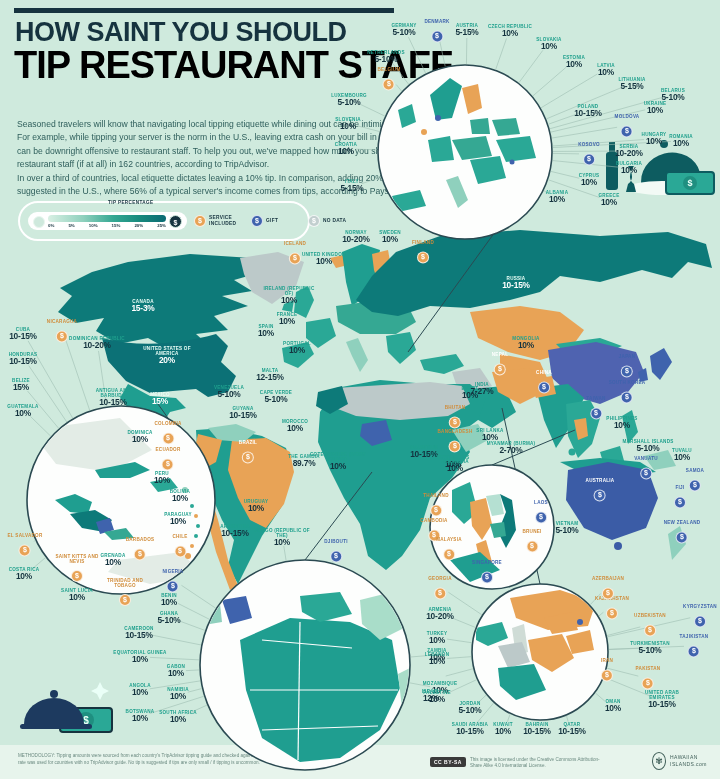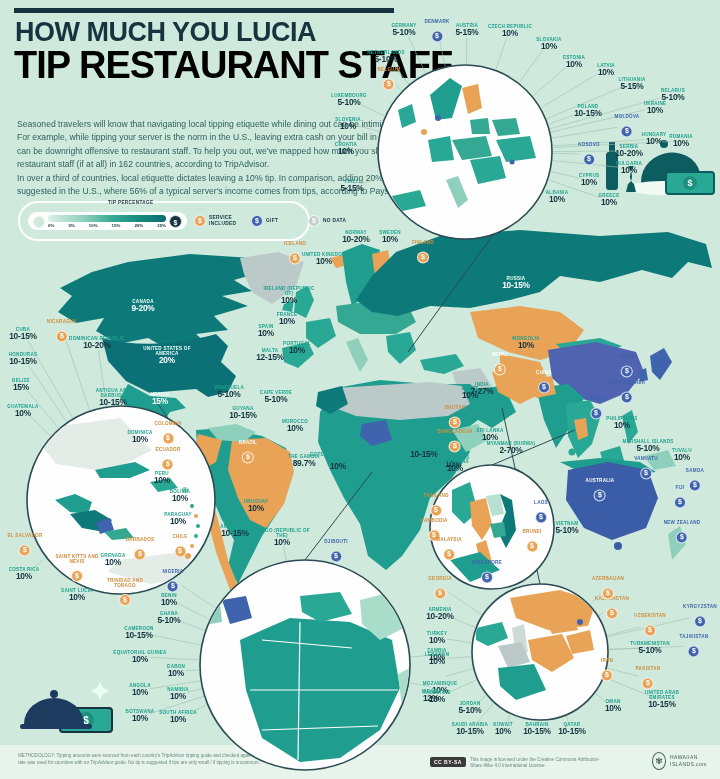--- a/index.html
+++ b/index.html
@@ -52,21 +52,21 @@
               color:#41605a;font-size:9px;}
   .brand-name{font-size:6px;font-weight:800;color:#41605a;line-height:1.1;letter-spacing:.4px;}
   .brand-name span{font-weight:400;font-size:5px;}
 </style>
 </head>
 <body>
 
 <div class="canvas">
 
   <div class="rule"></div>
-  <div class="t1">HOW MUCH YOU LUCIA</div>
+  <div class="t1">HOW SAINT YOU SHOULD</div>
   <div class="t2">TIP RESTAURANT STAFF</div>
   <div class="p1">Seasoned travelers will know that navigating local tipping etiquette while dining out can be intimidating. For example, while tipping your server is the norm in the U.S., leaving extra cash on your bill in Japan can be downright offensive to restaurant staff. To help you out, we've mapped how much you should tip restaurant staff (if at all) in 162 countries, according to TripAdvisor.</div>
   <div class="p2">In over a third of countries, local etiquette dictates leaving a 10% tip. In comparison, adding 20% is suggested in the U.S., where 56% of a typical server's income comes from tips, according to Payscale.</div>
 
   <svg class="layer" width="720" height="779" style="z-index:2">
     <g transform="translate(600,128)">
       <path d="M38,52 A30,27 0 0 1 98,52 Z" fill="#0d5c60" transform="rotate(-14 68 40)"></path>
       <circle cx="64" cy="16" r="4" fill="#0d5c60"></circle>
       <ellipse cx="62" cy="60" rx="34" ry="7" fill="#f2faf5"></ellipse>
       <rect x="6" y="24" width="12" height="38" rx="3" fill="#0d5c60"></rect>
@@ -477,21 +477,21 @@
         <span class="lval">10%</span>
       </div>
       <div class="lbl" style="left: 266px; top: 331px;">
         <span class="lname">SPAIN</span>
         <span class="lval">10%</span>
       </div>
       <div class="lbl" style="left: 297px; top: 348px;">
         <span class="lname">PORTUGAL</span>
         <span class="lval">10%</span>
       </div>
-      <div class="lbl" style="left: 270px; top: 355px;">
+      <div class="lbl" style="left: 270px; top: 375px;">
         <span class="lname">MALTA</span>
         <span class="lval">12-15%</span>
       </div>
       <div class="lbl" style="left: 276px; top: 397px;">
         <span class="lname">CAPE VERDE</span>
         <span class="lval">5-10%</span>
       </div>
       <div class="lbl" style="left: 295px; top: 426px;">
         <span class="lname">MOROCCO</span>
         <span class="lval">10%</span>
@@ -499,21 +499,21 @@
       <div class="lbl" style="left: 304px; top: 461px;">
         <span class="lname">THE GAMBIA</span>
         <span class="lval">89.7%</span>
       </div>
       <div class="lbl" style="left: 338px; top: 462px;">
         <span class="lname">COTE D'IVOIRE (IVORY COAST)</span>
         <span class="lval">10%</span>
       </div>
       <div class="lbl m" style="left: 143px; top: 306px;">
         <span class="lname">CANADA</span>
-        <span class="lval">9-20%</span>
+        <span class="lval">15-3%</span>
       </div>
       <div class="lbl m" style="left: 167px; top: 356px;">
         <span class="lname">UNITED STATES OF AMERICA</span>
         <span class="lval">20%</span>
       </div>
       <div class="lbl m" style="left: 160px; top: 399px;">
         <span class="lname">MEXICO</span>
         <span class="lval">15%</span>
       </div>
       <div class="lbl" style="left: 97px; top: 343px;">

